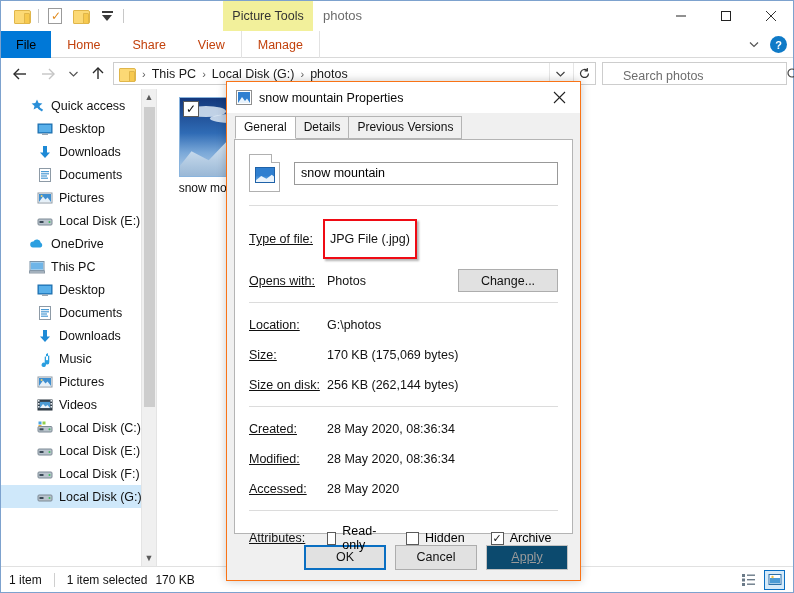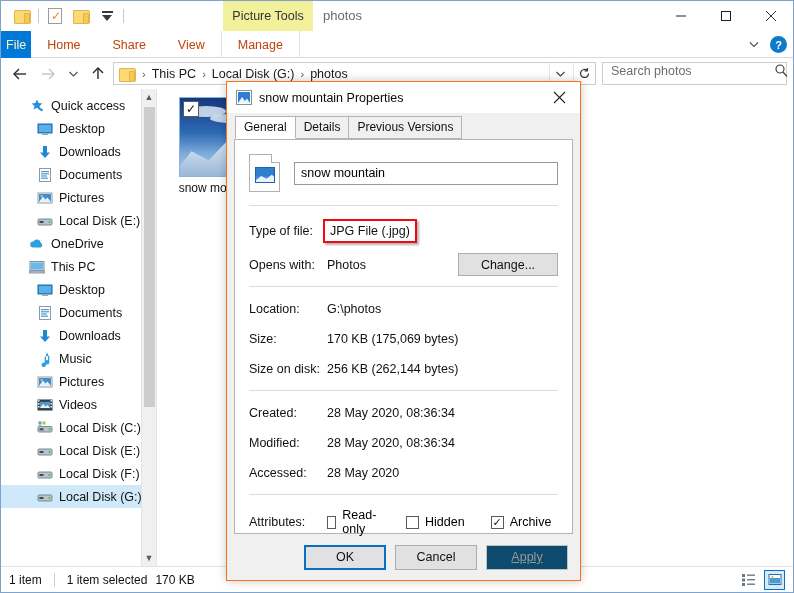--- a/index.html
+++ b/index.html
@@ -73,21 +73,21 @@
   .ribbon {
     height: 27px; position: relative; flex: none;
     border-bottom: 1px solid #d9d9d9;
     background: #fff;
   }
   .tabs { display: flex; height: 27px; align-items: stretch; }
   .tab {
     display: flex; align-items: center; padding: 0 16px;
     font-size: 12.5px; color: #c2410c; white-space: nowrap;
   }
-  .tab.file { background: #0078d7; color: #fef9c3; padding: 0 5px; }
+  .tab.file { background: #0078d7; color: #000000; padding: 0 15px; }
   .tab.manage { border-left: 1px solid #e2e2e2; border-right: 1px solid #e2e2e2; }
   .ribbon-right { position: absolute; right: 6px; top: 0; height: 27px; display: flex; align-items: center; gap: 10px; }
   .help-ico {
     width: 17px; height: 17px; border-radius: 50%; background: #0f7ac7; color: #fff;
     font-size: 11px; display: flex; align-items: center; justify-content: center; font-weight: bold;
   }
 
   
   .addrbar {
     height: 31px; flex: none; display: flex; align-items: center;
@@ -99,21 +99,21 @@
   .crumbbox {
     flex: 1; height: 23px; border: 1px solid #cdcdcd; background: #fff;
     display: flex; align-items: center; padding-left: 5px; gap: 2px; min-width: 0;
   }
   .crumb { font-size: 12.5px; color: #1a1a1a; padding: 0 2px; white-space: nowrap; }
   .crumb-sep { color: #5a5a5a; font-size: 11px; padding: 0 2px; }
   .crumb-spacer { flex: 1; }
   .crumb-btn { width: 22px; height: 21px; display: flex; align-items: center; justify-content: center; color: #333; border-left: 1px solid #e6e6e6; }
   .searchbox {
     width: 185px; height: 23px; border: 1px solid #cdcdcd; background: #fff;
-    display: flex; align-items: flex-start; padding: 0 6px; margin-left: 4px;
+    display: flex; align-items: flex-end; padding: 0 18px; margin-left: 4px;
   }
   .searchbox input {
     border: none; outline: none; flex: 1; font-size: 12.5px;
     font-family: "Liberation Sans", sans-serif; color: #000; background: transparent;
   }
   .searchbox input::placeholder { color: #6d6d6d; }
 
   
   .bodyarea { flex: 1; display: flex; min-height: 0; position: relative; }
 
@@ -218,24 +218,24 @@
     content: ""; position: absolute; bottom: 0; left: -2px; width: 24px; height: 8px;
     background: #e9f3fc; clip-path: polygon(0 100%, 30% 25%, 52% 60%, 74% 10%, 100% 70%, 100% 100%);
   }
   .name-input {
     flex: 1; height: 23px; border: 1px solid #999; background: #fff;
     font-size: 12.5px; padding: 0 6px; font-family: "Liberation Sans", sans-serif;
     color: #000; outline: none;
   }
   .hr { height: 1px; background: #dcdcdc; margin: 13px 0; }
   .prow { display: flex; align-items: center; font-size: 12.5px; margin-bottom: 13px; min-height: 17px; }
-  .plabel { width: 78px; flex: none; color: #111; }
+  .plabel { width: 78px; flex: none; color: #111; text-decoration: underline; }
   .pvalue { color: #111; position: relative; }
   .pvalue.redbox {
-    border: 2px solid #ef0b14; padding: 3px 5px; margin-left: -4px;
+    border: 2px solid #ef0b14; padding: 11px 5px; margin-left: -4px;
     box-shadow: 2px 2px 2px rgba(0,0,0,.30);
   }
   .change-btn {
     position: absolute; right: 14px; width: 100px; height: 23px;
     background: #e1e1e1; border: 1px solid #adadad; font-size: 12.5px;
     display: flex; align-items: center; justify-content: center;
     font-family: "Liberation Sans", sans-serif; color: #111;
   }
   .attr-row { display: flex; align-items: center; font-size: 12.5px; gap: 0; }
   .cbx { display: flex; align-items: center; gap: 6px; margin-right: 26px; }

